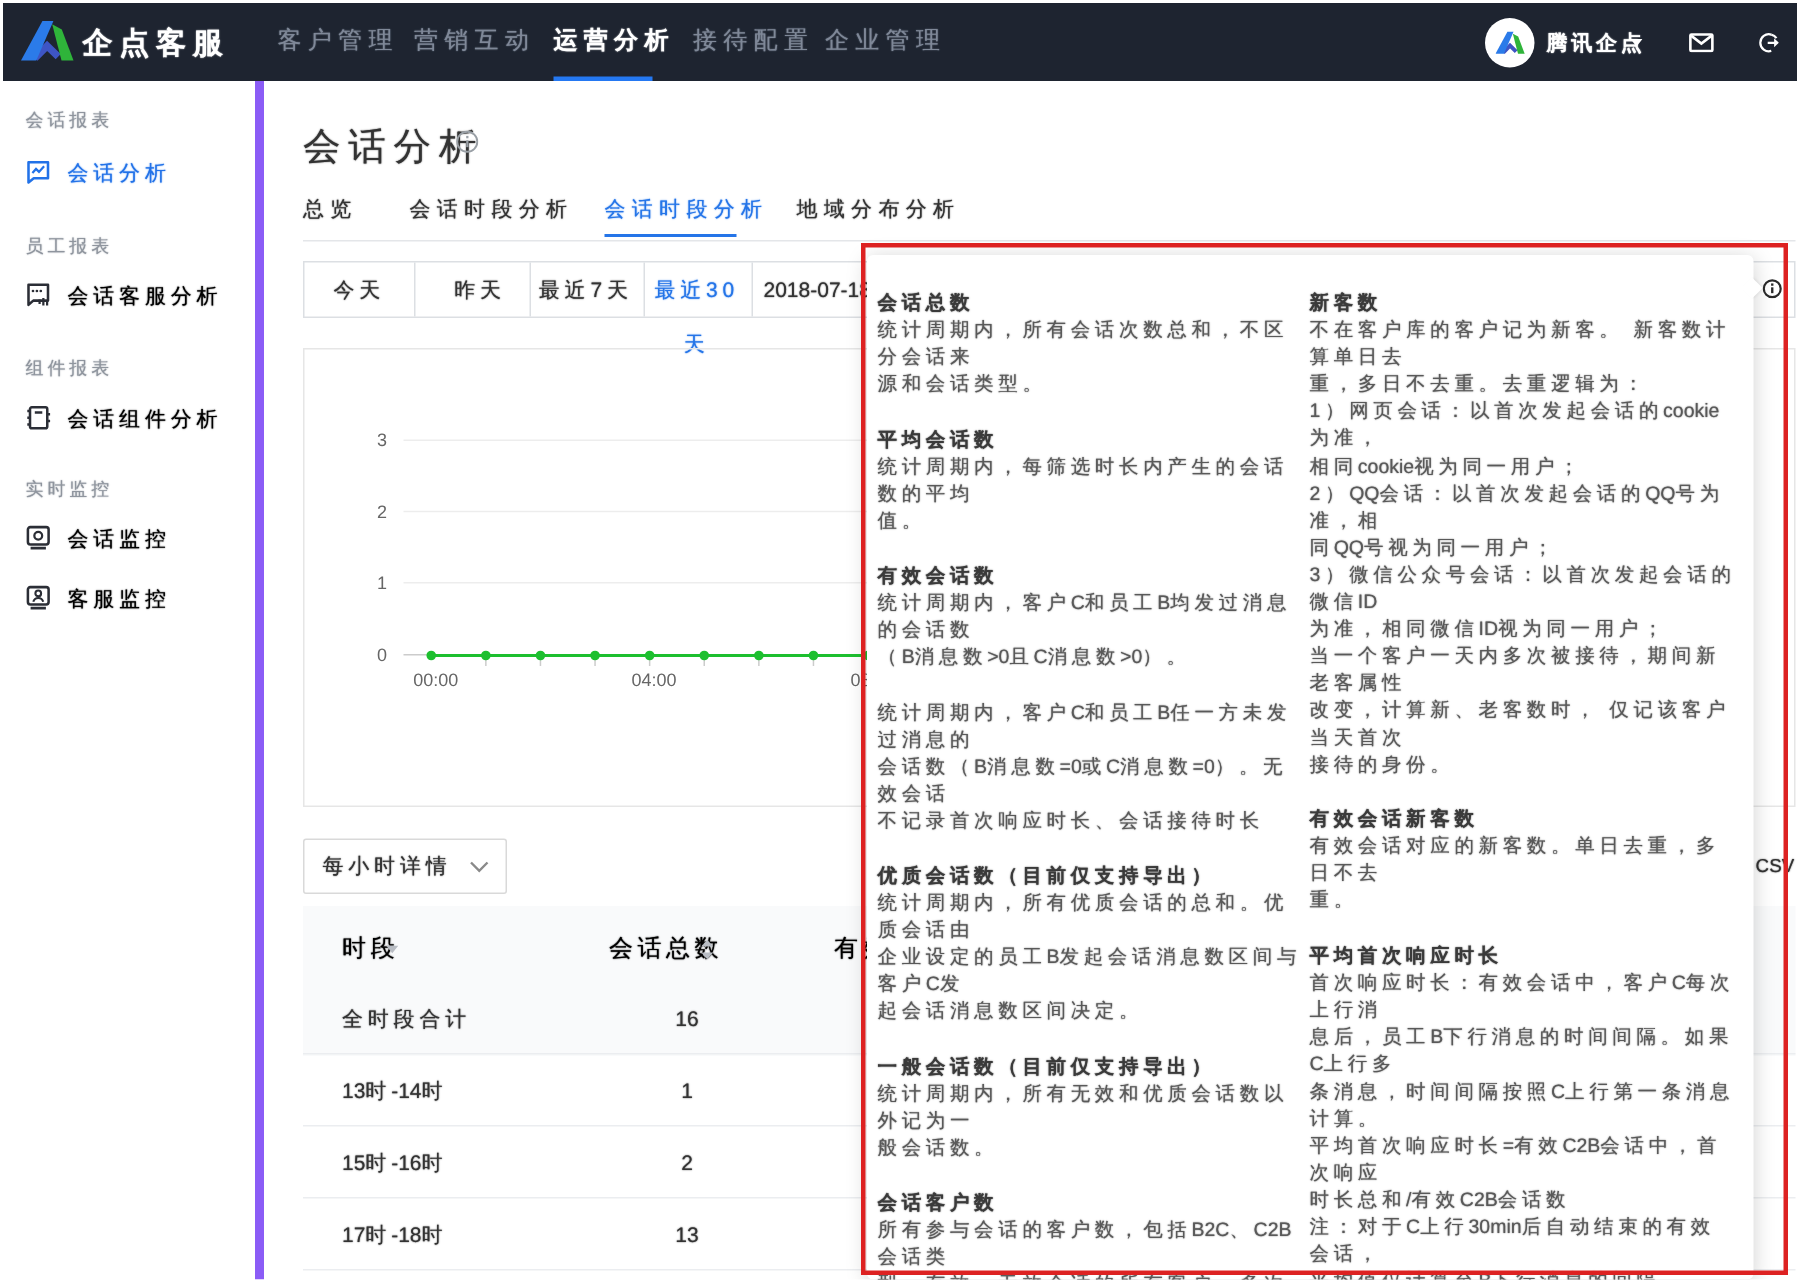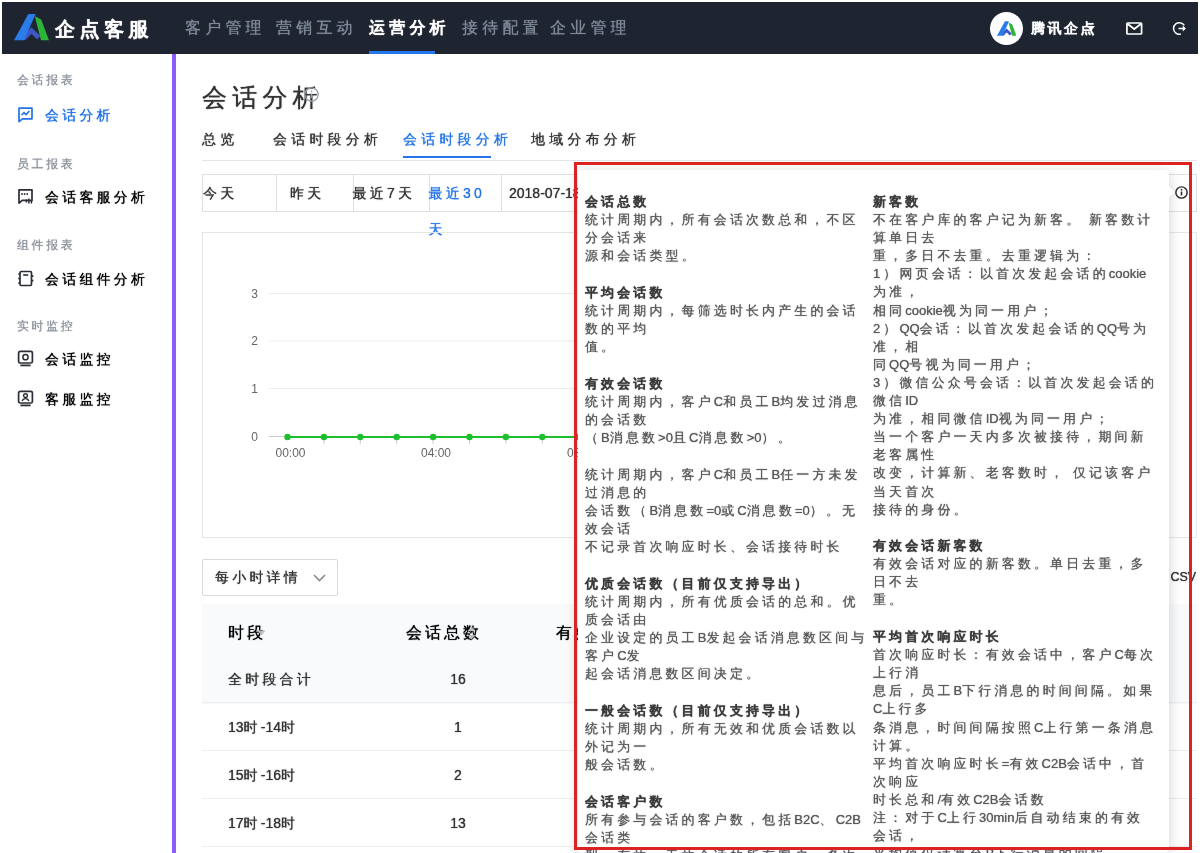--- a/index.html
+++ b/index.html
@@ -9,36 +9,36 @@
 #title,.tab,.col,.col h4,.sitem,.slabel,.navitem,#brand,.fbtn,.tc1,.tc2,#dd span,#csv,span[class=abs]{text-shadow:0 0 1px currentColor}
 
 #nav{position:absolute;left:2px;top:2px;width:1196px;height:52px;background:#1e2430}
 .navitem{position:absolute;top:0;height:52px;line-height:52px;font-size:16px;
 color:#7f8898;letter-spacing:4.2px;white-space:nowrap}
 .navitem.on{color:#fff;font-weight:bold}
 #navline{position:absolute;left:367px;top:48.5px;width:66px;height:3.5px;background:#2478f2}
 #brand{position:absolute;left:53px;top:0;height:52px;line-height:54px;font-size:20px;
 color:#fff;font-weight:bold;letter-spacing:4.5px;white-space:nowrap}
 
-#side{position:absolute;left:0;top:54px;width:176px;height:799px;border-right:4px solid #8b5cf6;background:#fff}
+#side{position:absolute;left:0;top:54px;width:176px;height:799px;border-right:6px solid #8b5cf6;background:#fff}
 .slabel{position:absolute;left:17px;font-size:12px;color:#8f959e;letter-spacing:2.6px;white-space:nowrap}
 .sitem{position:absolute;left:45px;font-size:14px;color:#000000;letter-spacing:3.2px;white-space:nowrap}
 .sitem.on{color:#2272e8}
 .sicon{position:absolute;left:17px;width:17px;height:17px}
 
 #title{position:absolute;left:202px;top:81px;font-size:25px;color:#333;letter-spacing:5.2px}
 .tab{position:absolute;top:131px;font-size:14px;color:#333;letter-spacing:4.2px;white-space:nowrap}
 .tab.on{color:#2575e8}
 #tabline{position:absolute;left:202px;top:159.5px;width:995px;height:1px;background:#e4e6e9}
 #tabul{position:absolute;left:403px;top:155.5px;width:88px;height:2.5px;background:#2575e8}
 
 #frow{position:absolute;left:202px;top:174px;width:995px;height:38px;border:1px solid #dcdfe3}
 .fdiv{position:absolute;top:0;width:1px;height:36px;background:#dcdfe3}
 .fbtn{position:absolute;top:0;height:36px;line-height:36px;font-size:14px;color:#333;
-letter-spacing:3.2px;text-align:left}
+letter-spacing:3.2px;text-align:center}
 .fbtn.on{color:#2575e8}
 
 #chart{position:absolute;left:202px;top:232px;width:995px;height:306px;border:1px solid #e6e6e6}
 
 #dd{position:absolute;left:202px;top:559px;width:136px;height:37px;border:1px solid #d9d9d9;border-radius:2px}
 #dd span{position:absolute;left:12px;top:0;height:35px;line-height:35px;font-size:14px;color:#333;letter-spacing:3.2px}
 #csv{position:absolute;left:1139px;top:559px;height:37px;line-height:37px;font-size:12.5px;color:#333;letter-spacing:3.2px;white-space:nowrap}
 
 #thead{position:absolute;left:202px;top:604px;width:995px;height:99.5px;background:#f9fafb}
 .trow{position:absolute;left:202px;width:995px;height:48px;border-bottom:1px solid #ebedf0}
@@ -144,21 +144,21 @@
 <span class="tab on" style="left:403px">会话时段分析</span>
 <span class="tab" style="left:531px">地域分布分析</span>
 <div id="tabline"></div>
 <div id="tabul"></div>
 <div id="frow">
 <div class="fdiv" style="left:73px"></div>
 <div class="fdiv" style="left:149.5px"></div>
 <div class="fdiv" style="left:225.5px"></div>
 <div class="fdiv" style="left:297.5px"></div>
 <span class="fbtn" style="left:0;width:73px">今天</span>
-<span class="fbtn" style="left:87px;width:88px">昨天</span>
+<span class="fbtn" style="left:73px;width:88px">昨天</span>
 <span class="fbtn" style="left:149.5px;width:76px">最近7天</span>
 <span class="fbtn on" style="left:225.5px;width:72px">最近30天</span>
 <span class="fbtn" style="left:306px;letter-spacing:0">2018-07-18 ~ 2018-08-16</span>
 </div>
 <svg class="abs icircle" style="left:1175px;top:186px" width="13" height="13" viewBox="0 0 15 15">
       <circle cx="7.5" cy="7.5" r="6.5" fill="none" stroke="#2a2a2a" stroke-width="1.7"></circle>
       <rect x="6.6" y="6.4" width="1.8" height="4.5" fill="#2a2a2a"></rect>
       <rect x="6.6" y="3.4" width="1.8" height="1.8" fill="#2a2a2a"></rect>
     </svg>
 <div id="chart">

